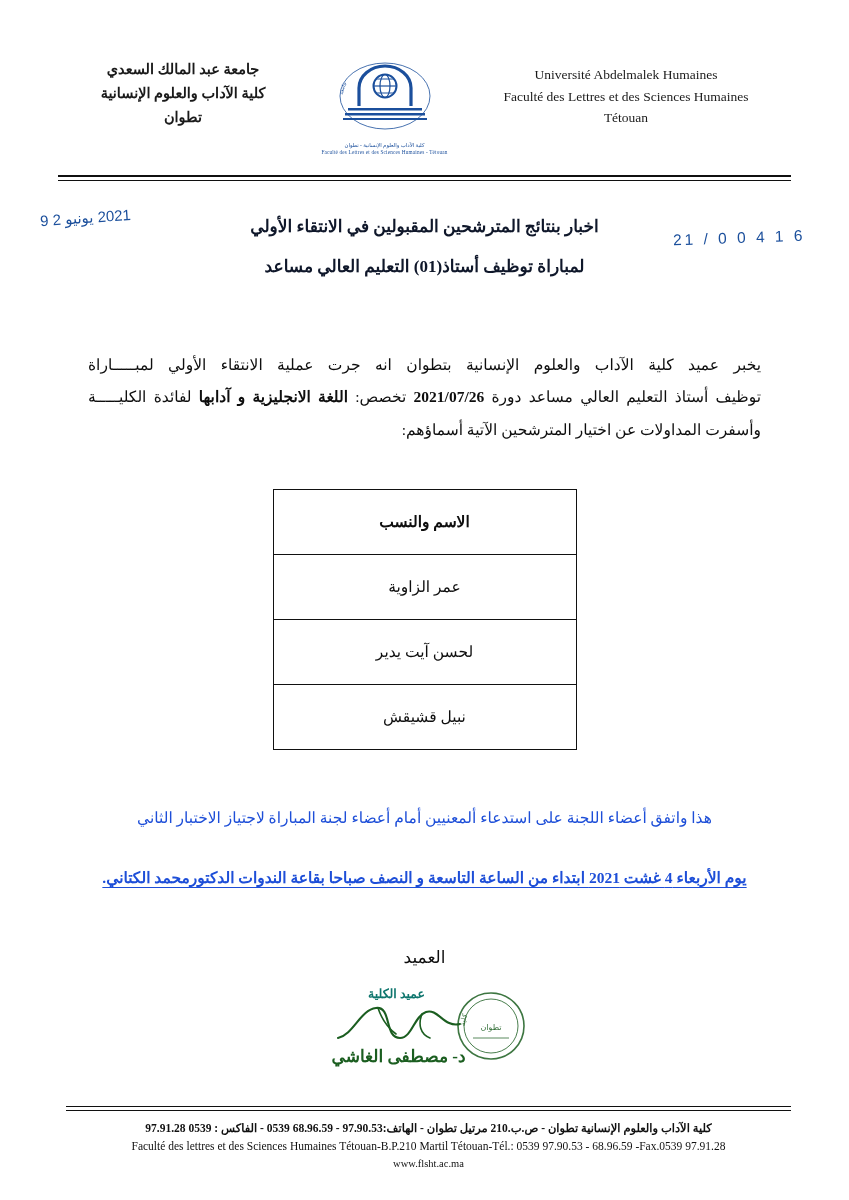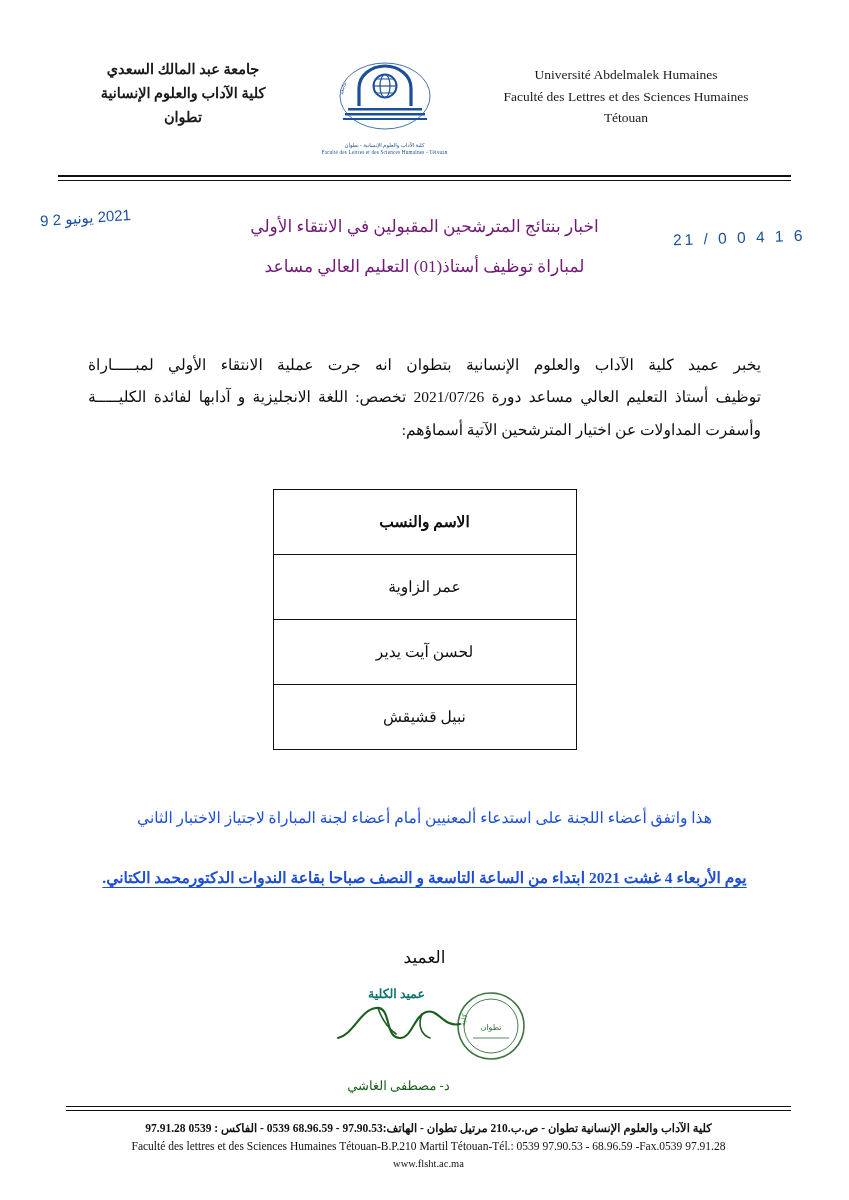--- a/index.html
+++ b/index.html
@@ -89,24 +89,24 @@
   
   .title-band {
     position: relative;
     margin-top: 26px;
     padding: 0 70px;
     box-sizing: border-box;
   }
   .title-lines {
     text-align: center;
     direction: rtl;
-    font-weight: 400;
+    font-weight: 700;
     font-size: 17px;
     line-height: 2.35;
-    color: #701a75;
+    color: #0f172a;
   }
   .stamp-date {
     position: absolute;
     left: 40px;
     top: 2px;
     color: #1b4f9c;
     font-family: "Liberation Sans", sans-serif;
     font-size: 15px;
     letter-spacing: 1px;
     direction: rtl;
@@ -128,21 +128,21 @@
 
   
   .body-par {
     margin: 62px 88px 0 88px;
     direction: rtl;
     text-align: justify;
     font-size: 15.5px;
     line-height: 2.1;
     color: #0e0e0e;
   }
-  .body-par .b { font-weight: 400; }
+  .body-par .b { font-weight: 700; }
   .par-line { display: block; }
   .par-line.l1 { text-align: justify; text-align-last: justify; }
   .par-line.l2 { text-align: justify; text-align-last: justify; }
   .par-line.l3 { text-align: right; }
 
   
   .table-wrap {
     margin: 42px auto 0 auto;
     width: 304px;
   }
@@ -207,24 +207,23 @@
     direction: rtl;
     font-weight: 700;
   }
   .sig-text-bottom {
     position: absolute;
     left: 50%;
     transform: translateX(-50%) translateX(-26px);
     top: 72px;
     color: #1b5e20;
     font-family: "Liberation Serif", serif;
-    font-size: 13px;
-    direction: rtl;
-    font-weight: 400;
-    margin-top: 32px;
+    font-size: 17px;
+    direction: rtl;
+    font-weight: 700;
   }
   .sig-scribble {
     position: absolute;
     left: 50%;
     transform: translateX(-50%) translateX(-24px);
     top: 20px;
   }
   .round-stamp {
     position: absolute;
     left: 50%;

